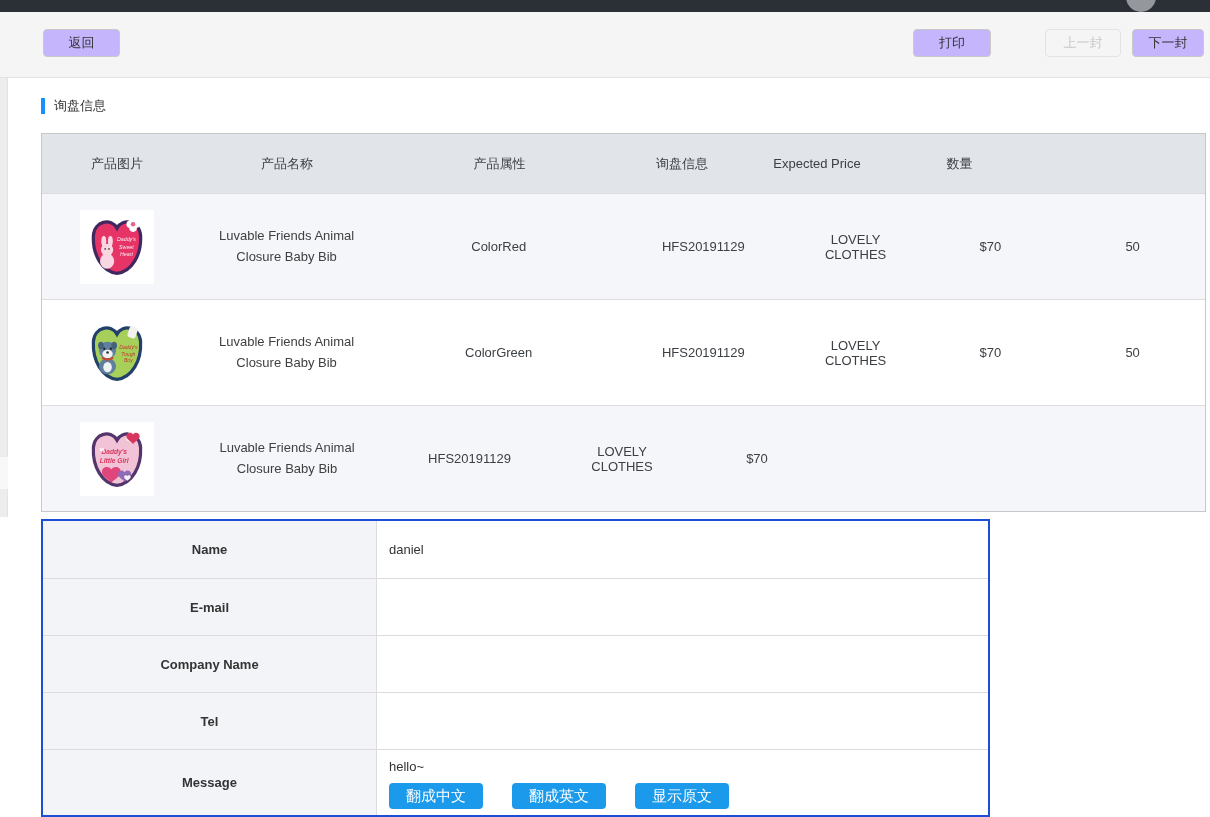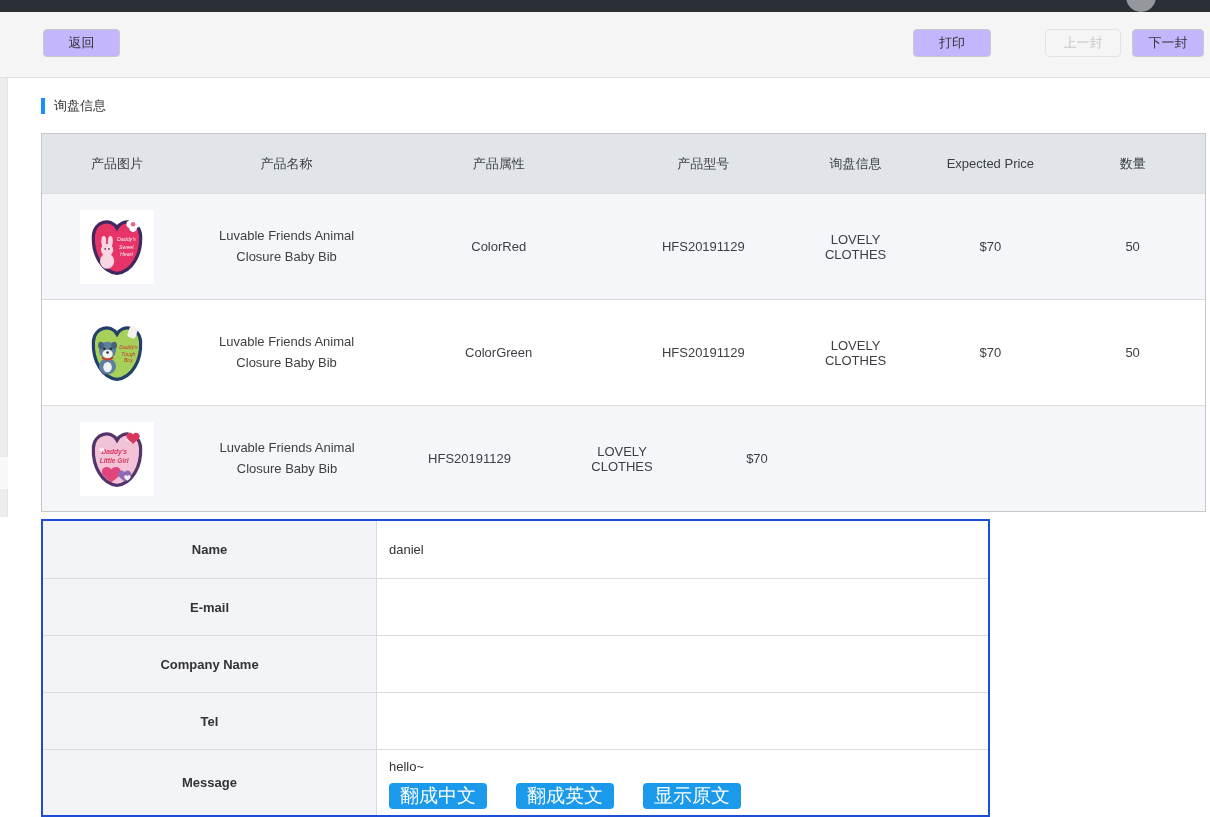--- a/index.html
+++ b/index.html
@@ -54,22 +54,22 @@
   
   .redact { display:inline-flex; align-items:center; filter:blur(0.8px); margin-right:2px; }
   .rb { display:inline-block; height:15px; }
   .rb1{width:38px;background:#42678e;} .rb2{width:20px;background:#e9f4ee;}
   .rb3{width:26px;background:#7f9cb5;} .rb4{width:28px;background:#d4ecfa;}
   .email-suffix { color:#2268d2; cursor:pointer; }
 
   
   .msg-text { line-height:20px; }
   .msg-btns { display:flex; margin-top:6px; }
-  .blue-btn { height:26px; padding:0 11px; margin-right:29px; background:#1b9aec; border:none; border-radius:4px;
-    color:#fff; font-size:19px; line-height:26px; cursor:pointer; font-family:inherit; }
+  .blue-btn { height:26px; padding:0 17px; margin-right:29px; background:#1b9aec; border:none; border-radius:4px;
+    color:#fff; font-size:15px; line-height:26px; cursor:pointer; font-family:inherit; }
 </style>
 </head>
 <body>
 
 <div class="topbar">
   <div class="avatar"></div>
 </div>
 
 <div class="toolbar">
   <button class="btn btn-back">返回</button>
@@ -85,21 +85,20 @@
 <div class="section-head">
   <div class="section-bar"></div>
   <div class="section-title">询盘信息</div>
 </div>
 
 <div class="ptable">
   <div class="prow phead">
     <div class="pcell c0">产品图片</div>
     <div class="pcell c1">产品名称</div>
     <div class="pcell c2">产品属性</div>
-    <div class="pcell c3">产品型号</div>
     <div class="pcell c4">询盘信息</div>
     <div class="pcell c5">Expected Price</div>
     <div class="pcell c6">数量</div>
   </div>
 
   <div class="prow pbody stripe">
     <div class="pcell c0">
       <div class="imgbox">
         <svg width="68" height="68" viewBox="0 0 72 72">
           <path d="M36 16 C30 5 12 8 11 24 C10 44 20 62 36 64 C52 62 62 44 61 24 C60 8 42 5 36 16 Z" fill="#e63467" stroke="#41285f" stroke-width="3.4"></path>

